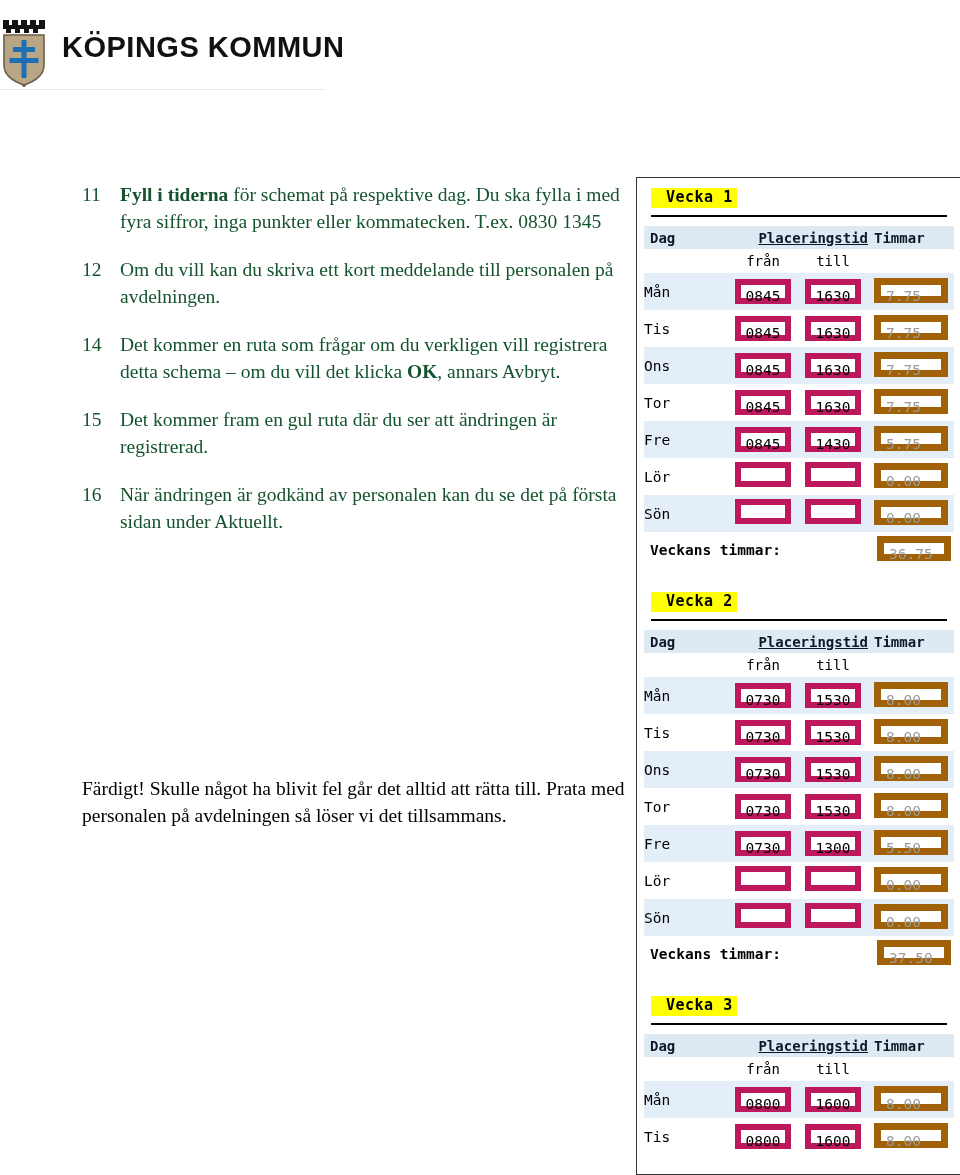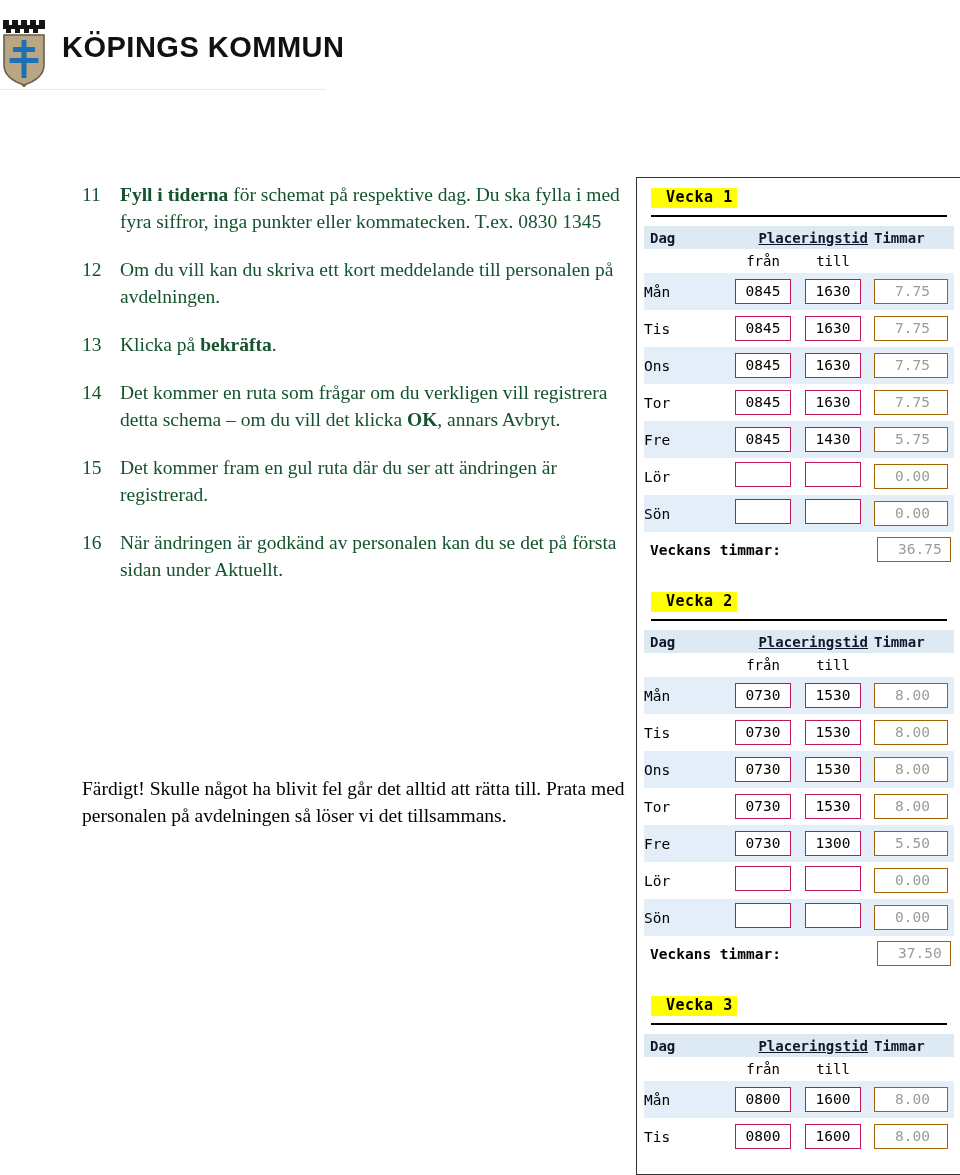--- a/index.html
+++ b/index.html
@@ -171,32 +171,32 @@
   }
   td.fld { text-align: center; }
 
   .inp {
     display: inline-block;
     box-sizing: border-box;
     width: 56px;
     height: 25px;
     line-height: 23px;
     background: #ffffff;
-    border: 1px solid #be185d;
+    border: 6px solid #be185d;
     font-family: "DejaVu Sans Mono", "Liberation Mono", monospace;
     font-size: 14.5px;
     color: #000000;
     text-align: center;
   }
   .inp.ro {
     width: 74px;
-    border: 1px solid #a16207;
+    border: 7px solid #a16207;
     color: #9b9b9b;
     text-align: left;
-    padding-left: 20px;
+    padding-left: 5px;
   }
   .inp.empty { color: transparent; }
 
   tr.total td {
     height: 34px;
     background: #ffffff;
     padding-left: 6px;
   }
   .total-label {
     font-family: "DejaVu Sans Mono", "Liberation Mono", monospace;
@@ -240,21 +240,20 @@
     </svg>
   </span>
 
   <div id="brand">KÖPINGS KOMMUN</div>
   <div id="header-rule"></div>
 </div>
 
 <div id="instructions">
     <div class="step"><span class="step-num">11</span><span><b>Fyll i tiderna</b><span> för schemat på respektive dag. Du ska fylla i med fyra siffror, inga punkter eller kommatecken. T.ex. 0830 1345</span></span></div>
     <div class="step"><span class="step-num">12</span><span><span>Om du vill kan du skriva ett kort meddelande till personalen på avdelningen.</span></span></div>
-    <div class="step"><span class="step-num">13</span><span><span>Klicka på </span><b>bekräfta</b><span>.</span></span></div>
     <div class="step"><span class="step-num">14</span><span><span>Det kommer en ruta som frågar om du verkligen vill registrera detta schema – om du vill det klicka </span><b>OK</b><span>, annars Avbryt.</span></span></div>
     <div class="step"><span class="step-num">15</span><span><span>Det kommer fram en gul ruta där du ser att ändringen är registrerad.</span></span></div>
     <div class="step"><span class="step-num">16</span><span><span>När ändringen är godkänd av personalen kan du se det på första sidan under Aktuellt.</span></span></div>
   </div>
 
 <div id="closing">Färdigt! Skulle något ha blivit fel går det alltid att rätta till. Prata med personalen på avdelningen så löser vi det tillsammans.</div>
 
 <div id="panel">
     <div class="week-block">
       <div class="week-title-wrap"><span class="week-title">Vecka 1</span></div>

